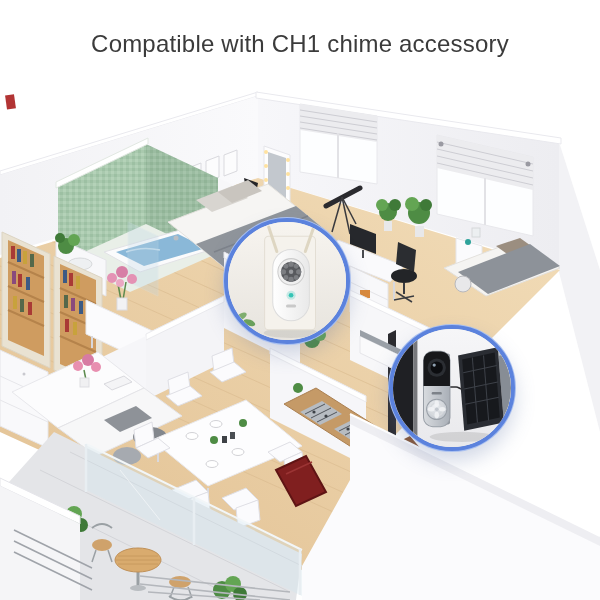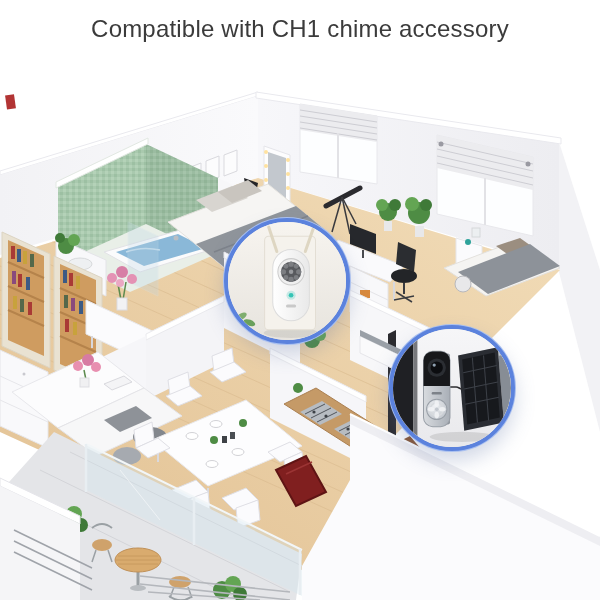--- a/index.html
+++ b/index.html
@@ -1,18 +1,18 @@
 <!DOCTYPE html>
 <html><head>
 <meta charset="utf-8">
 <style>
   html,body{margin:0;padding:0;background:#ffffff;}
   .stage{position:relative;width:600px;height:600px;background:#ffffff;overflow:hidden;
          font-family:"Liberation Sans", sans-serif;}
-  .title{position:absolute;top:15px;left:0;width:600px;text-align:center;
+  .title{position:absolute;top:30px;left:0;width:600px;text-align:center;
          font-size:24px;font-weight:400;color:#3b3b3b;letter-spacing:.2px;}
   .scene{position:absolute;left:0;top:0;width:600px;height:600px;}
   .callout{position:absolute;border-radius:50%;border:4px solid #5b82dd;
            box-shadow:0 0 0 1px #a9c0f0, 0 10px 20px rgba(90,110,160,.28);
            overflow:hidden;background:#f2f0ec;}
   .callout svg{display:block;}
   #callout-chime{left:224px;top:218px;width:118px;height:118px;}
   #callout-doorbell{left:389px;top:325px;width:118px;height:118px;}
 </style>
 </head>

